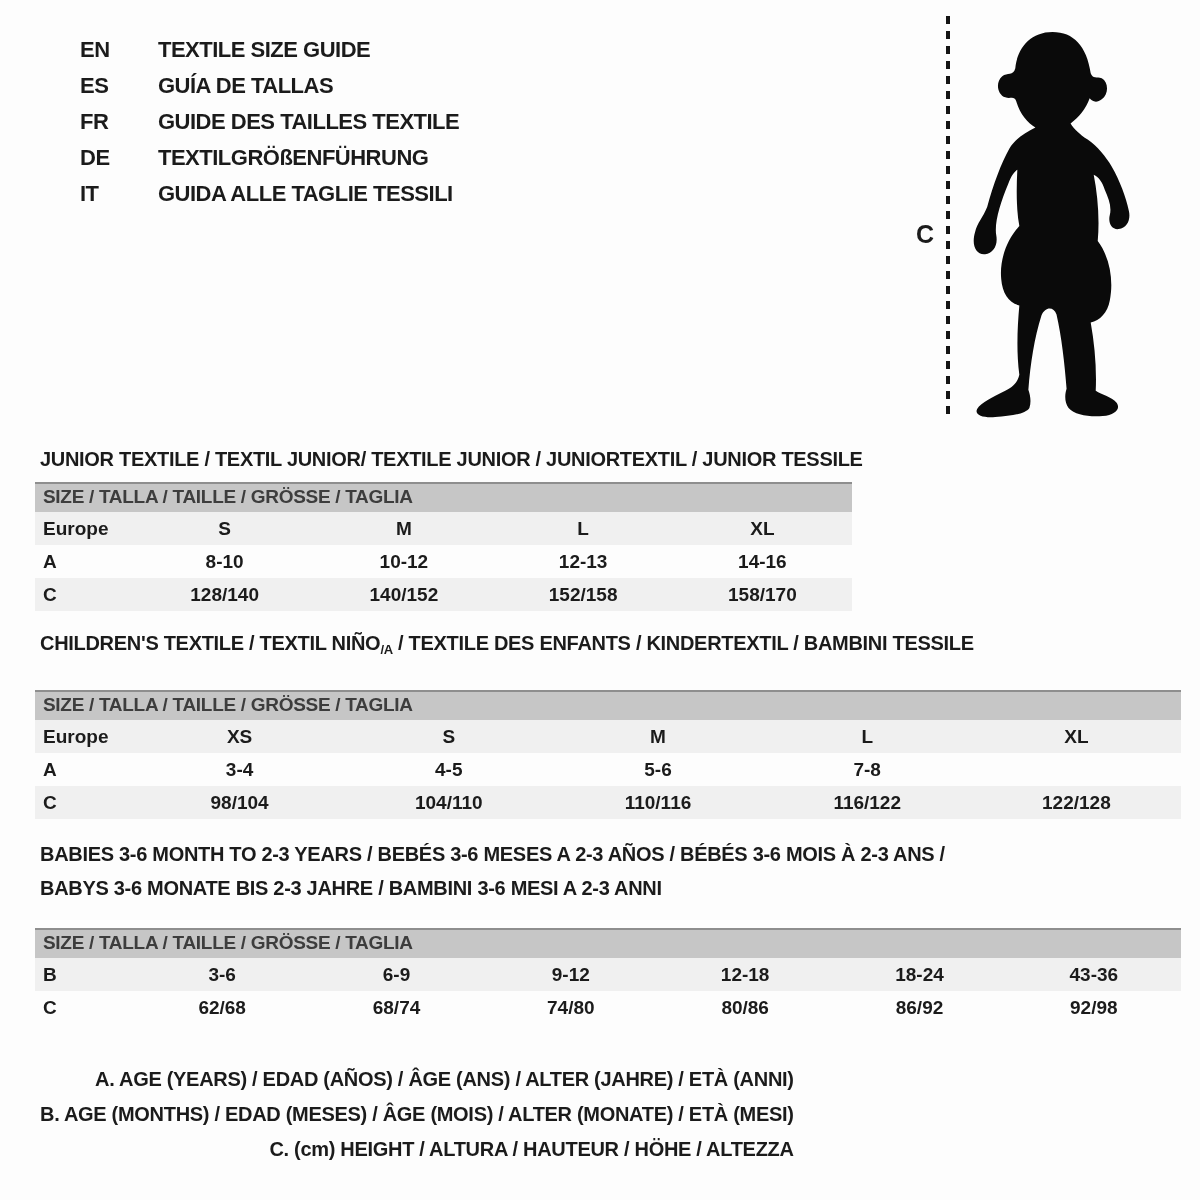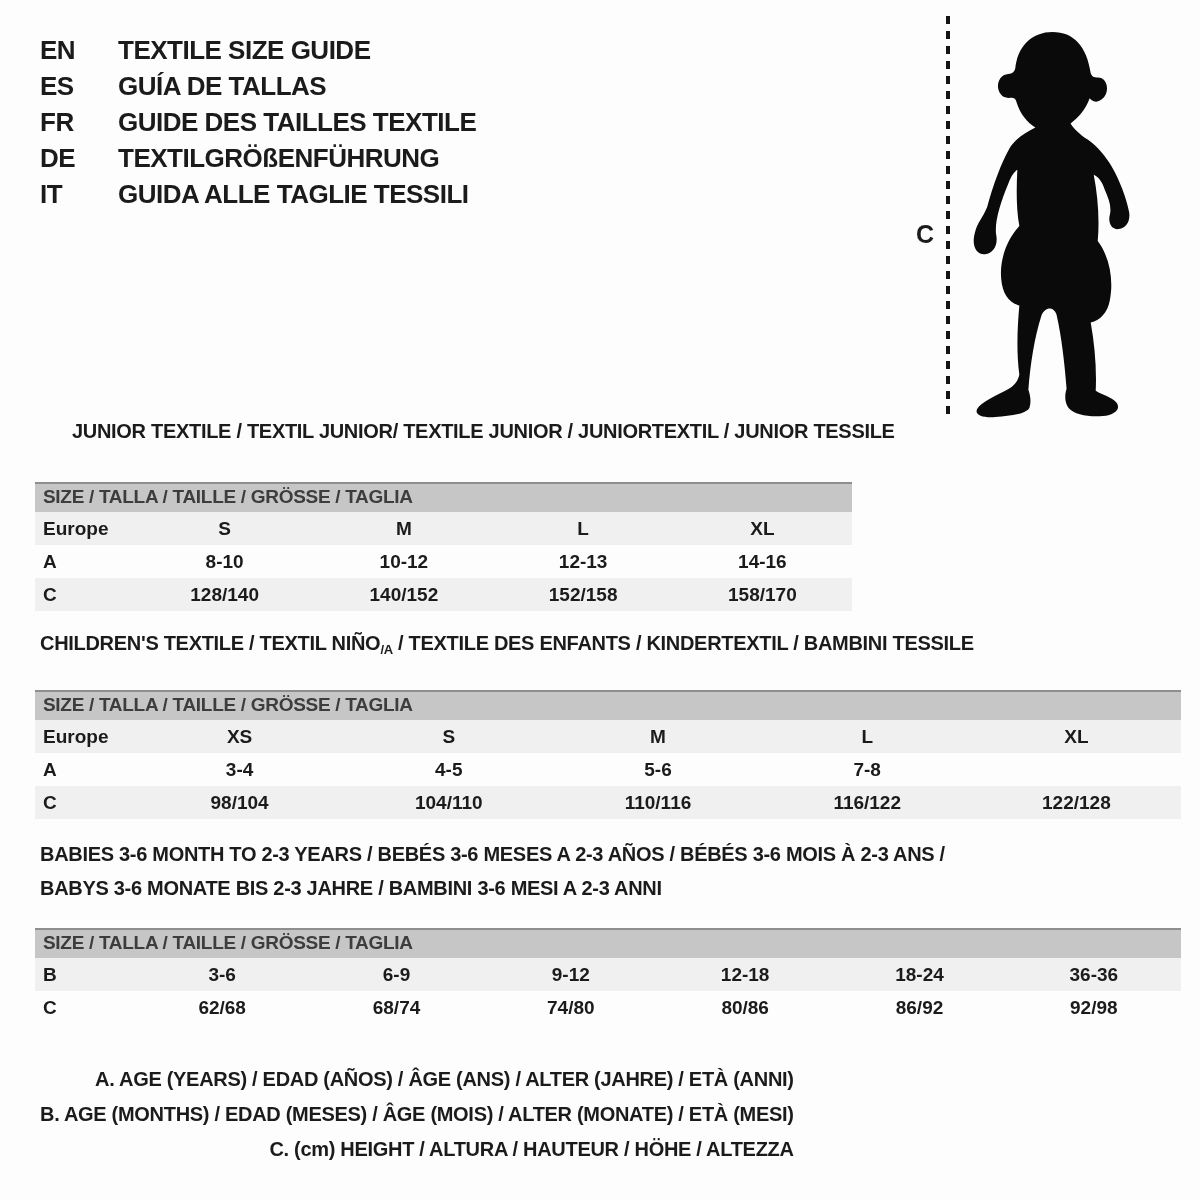--- a/index.html
+++ b/index.html
@@ -10,21 +10,21 @@
     height: 1200px;
     background: #fdfdfd;
     font-family: "Liberation Sans", sans-serif;
     font-weight: bold;
     color: #1b1b1b;
     overflow: hidden;
   }
 
   
   .langs { position: absolute; left: 40px; top: 32px; }
-  .lang-row { display: flex; line-height: 36px; font-size: 26px; letter-spacing: -0.5px; }
+  .lang-row { display: flex; line-height: 36px; font-size: 22px; letter-spacing: -0.5px; margin-left: 40px; }
   .lang-code { width: 78px; }
   .lang-label { white-space: nowrap; }
 
   
   .measure-label { position: absolute; left: 916px; top: 220px; font-size: 25px; }
   .measure-line {
     position: absolute; left: 946px; top: 16px; width: 4px; height: 400px;
     background: repeating-linear-gradient(to bottom, #141414 0 8px, transparent 8px 15px);
   }
   .toddler { position: absolute; left: 963px; top: 26px; width: 178px; height: 392px; }
@@ -92,21 +92,21 @@
       C52,163 52,183 55,199 C43,212 35,232 37,252 C38,266 45,276 55,278 C53,300 52,324 55,347
       C53,355 49,359 41,363 C29,369 17,375 13,381 C10,387 19,390 31,389 C47,388 61,386 65,380
       C67,374 66,368 64,362 C66,336 70,310 77,288 C81,279 89,279 92,287 C97,309 100,335 102,361
       C100,367 100,375 104,380 C110,387 124,389 138,388 C150,387 156,381 152,375 C147,369 137,367 131,363
       C132,341 130,317 126,295 C135,293 143,285 145,273 C149,253 145,230 133,214 C135,192 133,168 129,148
       C134,150 138,156 140,163 C144,172 147,180 145,188 C143,196 147,203 154,202 C162,201 166,193 164,184
       C161,170 155,154 147,140 C141,130 133,120 123,113 C115,108 109,102 106,97 C114,91 121,83 125,72
       C127,75 132,77 137,73 C144,68 144,56 137,52 C132,50 128,53 126,47 C122,20 109,6 88,6 Z"></path>
   </svg>
 
-  <div class="section-heading" style="top:420px;margin-left:32px;">JUNIOR TEXTILE / TEXTIL JUNIOR/ TEXTILE JUNIOR / JUNIORTEXTIL / JUNIOR TESSILE</div>
+  <div class="section-heading" style="top:448px;">JUNIOR TEXTILE / TEXTIL JUNIOR/ TEXTILE JUNIOR / JUNIORTEXTIL / JUNIOR TESSILE</div>
   <div class="stable w-narrow" style="top:482px;">
     <div class="size-header">SIZE / TALLA / TAILLE / GRÖSSE / TAGLIA</div>
     <div class="trow cols4">
       <span class="tlabel">Europe</span>
       <span class="tcell">S</span>
       <span class="tcell">M</span>
       <span class="tcell">L</span>
       <span class="tcell">XL</span>
     </div>
     <div class="trow cols4">
@@ -157,21 +157,21 @@
   <div class="section-heading" style="top:877px;">BABYS 3-6 MONATE BIS 2-3 JAHRE / BAMBINI 3-6 MESI A 2-3 ANNI</div>
   <div class="stable w-wide" style="top:928px;">
     <div class="size-header">SIZE / TALLA / TAILLE / GRÖSSE / TAGLIA</div>
     <div class="trow cols6">
       <span class="tlabel">B</span>
       <span class="tcell">3-6</span>
       <span class="tcell">6-9</span>
       <span class="tcell">9-12</span>
       <span class="tcell">12-18</span>
       <span class="tcell">18-24</span>
-      <span class="tcell">36-36</span>
+      <span class="tcell">43-36</span>
     </div>
     <div class="trow cols6">
       <span class="tlabel">C</span>
       <span class="tcell">62/68</span>
       <span class="tcell">68/74</span>
       <span class="tcell">74/80</span>
       <span class="tcell">80/86</span>
       <span class="tcell">86/92</span>
       <span class="tcell">92/98</span>
     </div>

